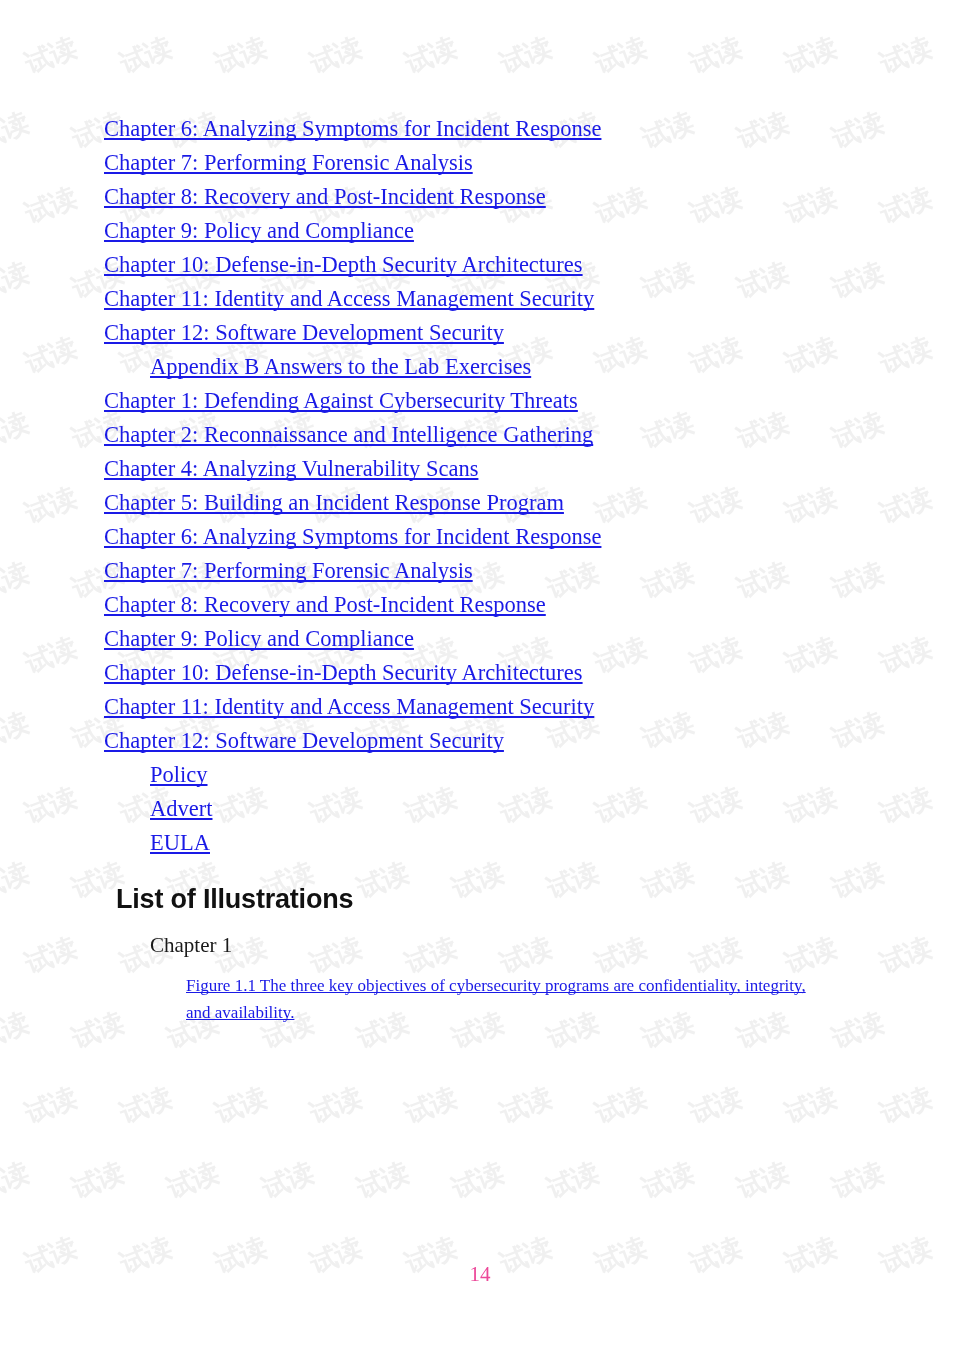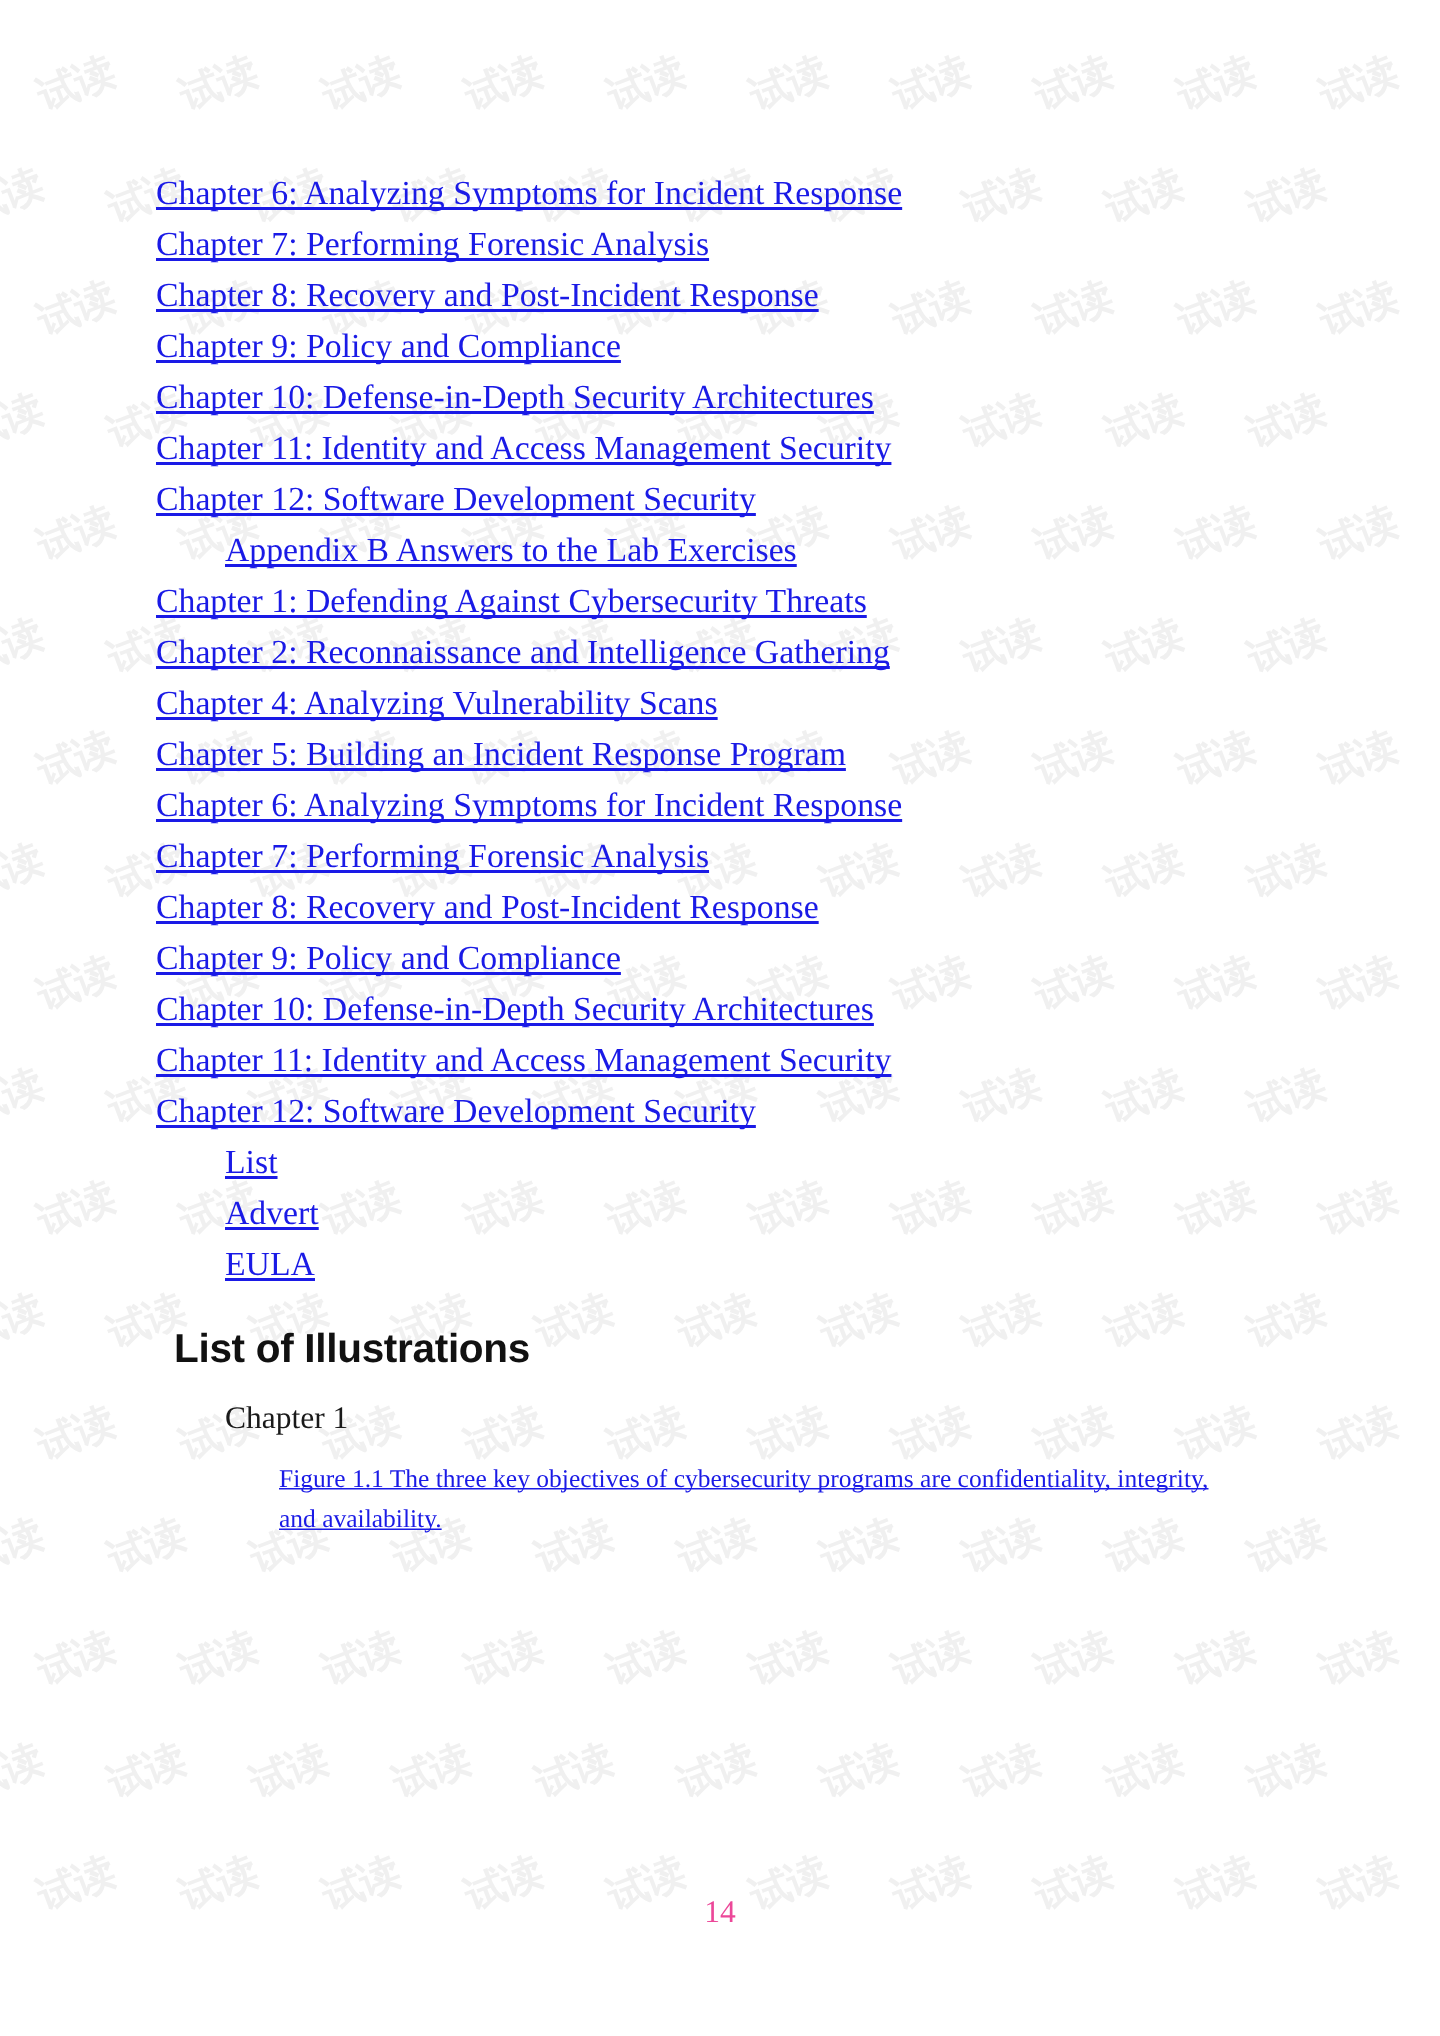--- a/index.html
+++ b/index.html
@@ -173,21 +173,21 @@
         <span class="toc-item lvl-2">Chapter 2: Reconnaissance and Intelligence Gathering</span>
         <span class="toc-item lvl-2">Chapter 4: Analyzing Vulnerability Scans</span>
         <span class="toc-item lvl-2">Chapter 5: Building an Incident Response Program</span>
         <span class="toc-item lvl-2">Chapter 6: Analyzing Symptoms for Incident Response</span>
         <span class="toc-item lvl-2">Chapter 7: Performing Forensic Analysis</span>
         <span class="toc-item lvl-2">Chapter 8: Recovery and Post-Incident Response</span>
         <span class="toc-item lvl-2">Chapter 9: Policy and Compliance</span>
         <span class="toc-item lvl-2">Chapter 10: Defense-in-Depth Security Architectures</span>
         <span class="toc-item lvl-2">Chapter 11: Identity and Access Management Security</span>
         <span class="toc-item lvl-2">Chapter 12: Software Development Security</span>
-        <span class="toc-item lvl-1">List</span>
+        <span class="toc-item lvl-1">Policy</span>
         <span class="toc-item lvl-1">Advert</span>
         <span class="toc-item lvl-1">EULA</span>
       </div>
 
     <div id="illustrations-heading">List of Illustrations</div>
 
     <div id="chapter-label">Chapter 1</div>
 
     <div id="figure-list">
         <span class="figure-caption">Figure 1.1 The three key objectives of cybersecurity programs are confidentiality, integrity, and availability.</span>

